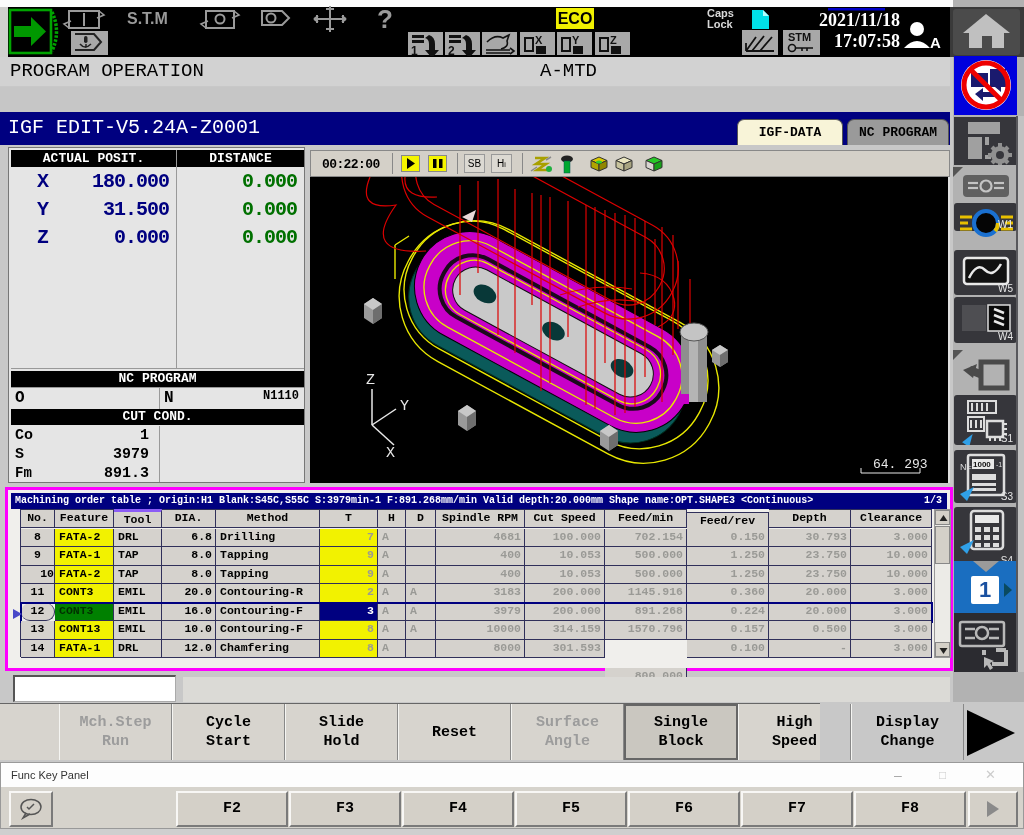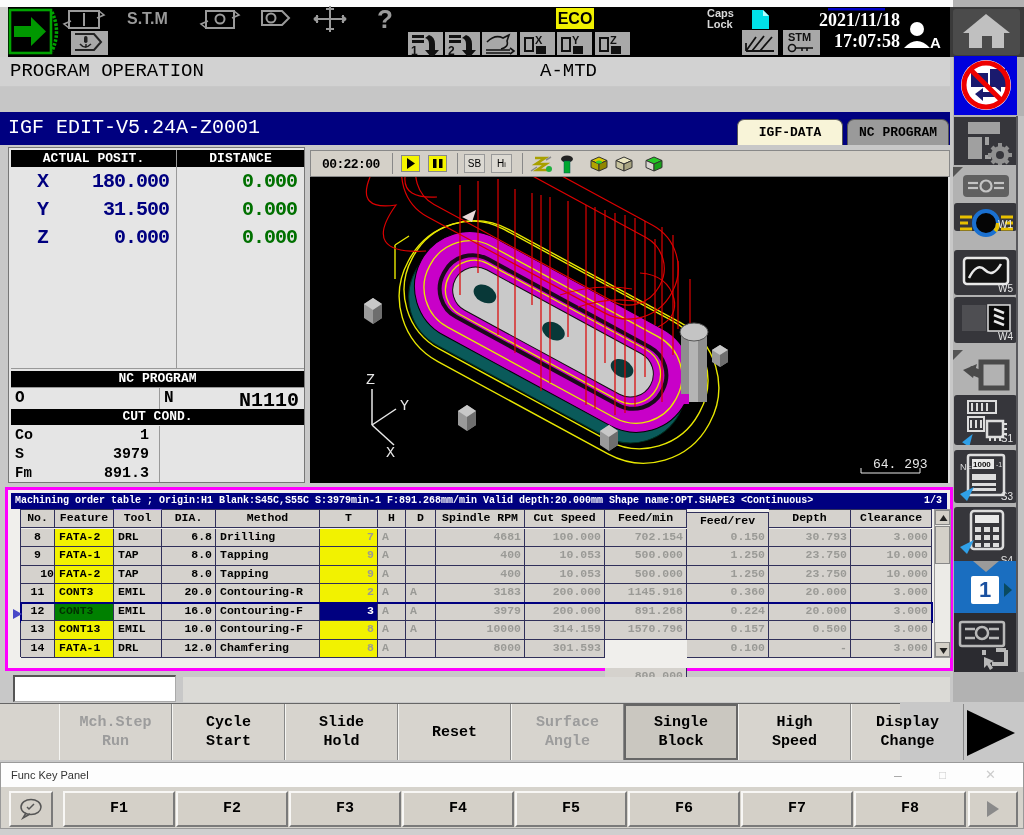--- a/index.html
+++ b/index.html
@@ -30,21 +30,21 @@
   .grid { position:absolute; left:-3px; font-size:11.5px; font-weight:bold; color:#000; }
   .cell { position:absolute; border-right:1px solid #30305a; border-bottom:1px solid #30305a; background:#d5d2cd; line-height:16.5px; height:18.5px; overflow:hidden; white-space:nowrap; }
   .chdr { background:#d5d2cd; text-align:center; }
   .cy { background:#f2f200; }
   .cg { background:#008000; }
   .dim { color:#9a9a96; }
   .rnum { text-align:right; padding-right:3px; }
   
   #inputbox { left:13px; top:675px; width:163px; height:27px; background:#fff; border-top:2px solid #555; border-left:2px solid #555; border-right:1px solid #aaa; border-bottom:1px solid #aaa; }
   #inputstrip { left:183px; top:677px; width:767px; height:25px; background:#dbdad6; }
-  #softkeys { left:0; top:703px; width:900px; height:57px; background:#d7d4ce; border-top:1px solid #666; }
+  #softkeys { left:0; top:703px; width:820px; height:57px; background:#d7d4ce; border-top:1px solid #666; }
   .skey { position:absolute; top:0; height:56px; border-right:1px solid #888; border-left:1px solid #f5f5f2; color:#000; font-size:15px; font-weight:bold; text-align:center; display:flex; align-items:center; justify-content:center; white-space:pre-line; line-height:19px; }
   .skdis { color:#9c9c9c; }
   #funcpanel { left:0; top:762px; width:1024px; height:67px; background:#d6d3cc; border:1px solid #999; }
   #fptitle { position:absolute; left:0; top:0; width:1022px; height:24px; background:#fdfdfd; color:#333; font-family:"Liberation Sans",sans-serif; font-size:11px; line-height:24px; }
   .fbtn { position:absolute; top:28px; height:36px; background:#d4d0c8; border-top:2px solid #f8f7f5; border-left:2px solid #f8f7f5; border-right:2px solid #7a7a7a; border-bottom:2px solid #7a7a7a; color:#000; font-size:15px; font-weight:bold; text-align:center; line-height:32px; font-family:"Liberation Mono",monospace; }
   #botstrip { left:0; top:829px; width:1024px; height:6px; background:#cfcfcf; }
 </style>
 </head>
 <body>
 <div class="abs" id="topbar">
@@ -380,21 +380,21 @@
   <div class="posval" style="left:28px;top:50px;color:#000080;">Y</div>
   <div class="posval" style="left:60px;top:50px;width:100px;text-align:right;color:#000080;">31.500</div>
   <div class="posval" style="left:188px;top:50px;width:100px;text-align:right;color:#007000;">0.000</div>
   <div class="posval" style="left:28px;top:78px;color:#000080;">Z</div>
   <div class="posval" style="left:60px;top:78px;width:100px;text-align:right;color:#000080;">0.000</div>
   <div class="posval" style="left:188px;top:78px;width:100px;text-align:right;color:#007000;">0.000</div>
 
   <div class="blkhdr" style="left:2px;top:223px;width:293px;height:16px;line-height:16px;">NC PROGRAM</div>
   <div class="abs" style="left:6px;top:241px;font-size:16px;font-weight:bold;">O</div>
   <div class="abs" style="left:155px;top:241px;font-size:16px;font-weight:bold;">N</div>
-  <div class="abs" style="left:190px;top:241px;width:100px;text-align:right;font-size:20px;font-weight:bold;">N1110</div>
+  <div class="abs" style="left:190px;top:241px;width:100px;text-align:right;font-size:12px;font-weight:bold;">N1110</div>
   <div class="abs" style="left:150px;top:239px;width:1px;height:22px;background:#999;"></div>
   <div class="abs" style="left:2px;top:239px;width:293px;height:1px;background:#999;"></div>
 
   <div class="blkhdr" style="left:2px;top:261px;width:293px;height:16px;line-height:16px;">CUT COND.</div>
   <div class="abs" style="left:150px;top:278px;width:1px;height:56px;background:#999;"></div>
   <div class="abs" style="left:6px;top:279px;font-size:15px;font-weight:bold;">Co</div>
   <div class="abs" style="left:40px;top:279px;width:100px;text-align:right;font-size:15px;font-weight:bold;">1</div>
   <div class="abs" style="left:6px;top:298px;font-size:15px;font-weight:bold;">S</div>
   <div class="abs" style="left:40px;top:298px;width:100px;text-align:right;font-size:15px;font-weight:bold;">3979</div>
   <div class="abs" style="left:6px;top:317px;font-size:14px;font-weight:bold;">Fm</div>
@@ -554,21 +554,21 @@
 
 <div class="abs" style="left:948px;top:177px;width:2px;height:306px;background:#e0e0e0;"></div>
 <div class="abs" id="mtable">
   <div id="mthdr">
       <span style="position:absolute;left:4px;">Machining order table ; Origin:H1 Blank:S45C,S55C S:3979min-1 F:891.268mm/min Valid depth:20.000mm Shape name:OPT.SHAPE3 &lt;Continuous&gt;</span>
       <span style="position:absolute;right:5px;">1/3</span>
     </div>
 <div class="grid">
 <div class="cell chdr" style="left:16px;top:19px;width:34px;border-top:1px solid #30305a;">No.</div>
 <div class="cell chdr" style="left:50px;top:19px;width:59px;border-top:1px solid #30305a;">Feature</div>
-<div class="cell chdr" style="left:109px;top:19px;width:48px;border-top:1px solid #8b5cf6;">Tool</div>
+<div class="cell chdr" style="left:109px;top:19px;width:48px;border-top:3px solid #8b5cf6;">Tool</div>
 <div class="cell chdr" style="left:157px;top:19px;width:54px;border-top:1px solid #30305a;">DIA.</div>
 <div class="cell chdr" style="left:211px;top:19px;width:104px;border-top:1px solid #30305a;">Method</div>
 <div class="cell chdr" style="left:315px;top:19px;width:58px;border-top:1px solid #30305a;">T</div>
 <div class="cell chdr" style="left:373px;top:19px;width:28px;border-top:1px solid #30305a;">H</div>
 <div class="cell chdr" style="left:401px;top:19px;width:30px;border-top:1px solid #30305a;">D</div>
 <div class="cell chdr" style="left:431px;top:19px;width:89px;border-top:1px solid #30305a;">Spindle RPM</div>
 <div class="cell chdr" style="left:520px;top:19px;width:80px;border-top:1px solid #30305a;">Cut Speed</div>
 <div class="cell chdr" style="left:600px;top:19px;width:82px;border-top:1px solid #30305a;">Feed/min</div>
 <div class="cell chdr" style="left:682px;top:22px;width:82px;border-top:1px solid #30305a;">Feed/rev</div>
 <div class="cell chdr" style="left:764px;top:19px;width:82px;border-top:1px solid #30305a;">Depth</div>
@@ -623,21 +623,21 @@
 <div class="cell" style="left:211px;top:94.0px;width:104px;padding-left:4px;">Contouring-R</div>
 <div class="cell cy dim rnum" style="left:315px;top:94.0px;width:58px;">2</div>
 <div class="cell dim" style="left:373px;top:94.0px;width:28px;padding-left:4px;">A</div>
 <div class="cell dim" style="left:401px;top:94.0px;width:30px;padding-left:4px;">A</div>
 <div class="cell dim rnum" style="left:431px;top:94.0px;width:89px;">3183</div>
 <div class="cell dim rnum" style="left:520px;top:94.0px;width:80px;">200.000</div>
 <div class="cell dim rnum" style="left:600px;top:94.0px;width:82px;">1145.916</div>
 <div class="cell dim rnum" style="left:682px;top:94.0px;width:82px;">0.360</div>
 <div class="cell dim rnum" style="left:764px;top:94.0px;width:82px;">20.000</div>
 <div class="cell dim rnum" style="left:846px;top:94.0px;width:81px;">3.000</div>
-<div class="cell" style="left:16px;top:112.5px;width:34px;text-align:center;">12</div>
+<div class="cell" style="left:16px;top:112.5px;width:34px;text-align:center;border-radius:9px;">12</div>
 <div class="cell cg" style="left:50px;top:112.5px;width:59px;padding-left:4px;color:#003000;">CONT3</div>
 <div class="cell" style="left:109px;top:112.5px;width:48px;padding-left:4px;">EMIL</div>
 <div class="cell rnum" style="left:157px;top:112.5px;width:54px;">16.0</div>
 <div class="cell" style="left:211px;top:112.5px;width:104px;padding-left:4px;">Contouring-F</div>
 <div class="cell" style="left:315px;top:112.5px;width:58px;background:#000080;color:#fff;text-align:right;padding-right:3px;">3</div>
 <div class="cell dim" style="left:373px;top:112.5px;width:28px;padding-left:4px;">A</div>
 <div class="cell dim" style="left:401px;top:112.5px;width:30px;padding-left:4px;">A</div>
 <div class="cell dim rnum" style="left:431px;top:112.5px;width:89px;">3979</div>
 <div class="cell dim rnum" style="left:520px;top:112.5px;width:80px;">200.000</div>
 <div class="cell dim rnum" style="left:600px;top:112.5px;width:82px;">891.268</div>
@@ -714,21 +714,20 @@
       <span style="position:absolute;left:10px;">Func Key Panel</span>
     <span style="position:absolute;left:893px;top:0px;color:#aaa;font-size:14px;">–</span>
     <span style="position:absolute;left:938px;top:0px;color:#ccc;font-size:12px;">□</span>
     <span style="position:absolute;left:984px;top:0px;color:#ccc;font-size:13px;">✕</span>
   </div>
   <div class="fbtn" style="left:8px;width:44px;"><svg width="26" height="22" style="margin-top:5px;">
         <ellipse cx="13" cy="9" rx="10" ry="7.5" fill="none" stroke="#555" stroke-width="1.5"></ellipse>
         <path d="M8 15 l-3 5 l7 -4" fill="none" stroke="#555" stroke-width="1.5"></path>
         <path d="M9 9 l2 2 l5 -5" fill="none" stroke="#555" stroke-width="1.5"></path>
       </svg></div>
-  <div class="fbtn" style="left:62px;width:112px;">F1</div>
   <div class="fbtn" style="left:175px;width:112px;">F2</div>
   <div class="fbtn" style="left:288px;width:112px;">F3</div>
   <div class="fbtn" style="left:401px;width:112px;">F4</div>
   <div class="fbtn" style="left:514px;width:112px;">F5</div>
   <div class="fbtn" style="left:627px;width:112px;">F6</div>
   <div class="fbtn" style="left:740px;width:112px;">F7</div>
   <div class="fbtn" style="left:853px;width:112px;">F8</div>
   <div class="fbtn" style="left:967px;width:50px;"><svg width="20" height="20" style="margin-top:6px;">
         <polygon points="4,2 16,10 4,18" fill="#8a8a8a"></polygon>
       </svg></div>

